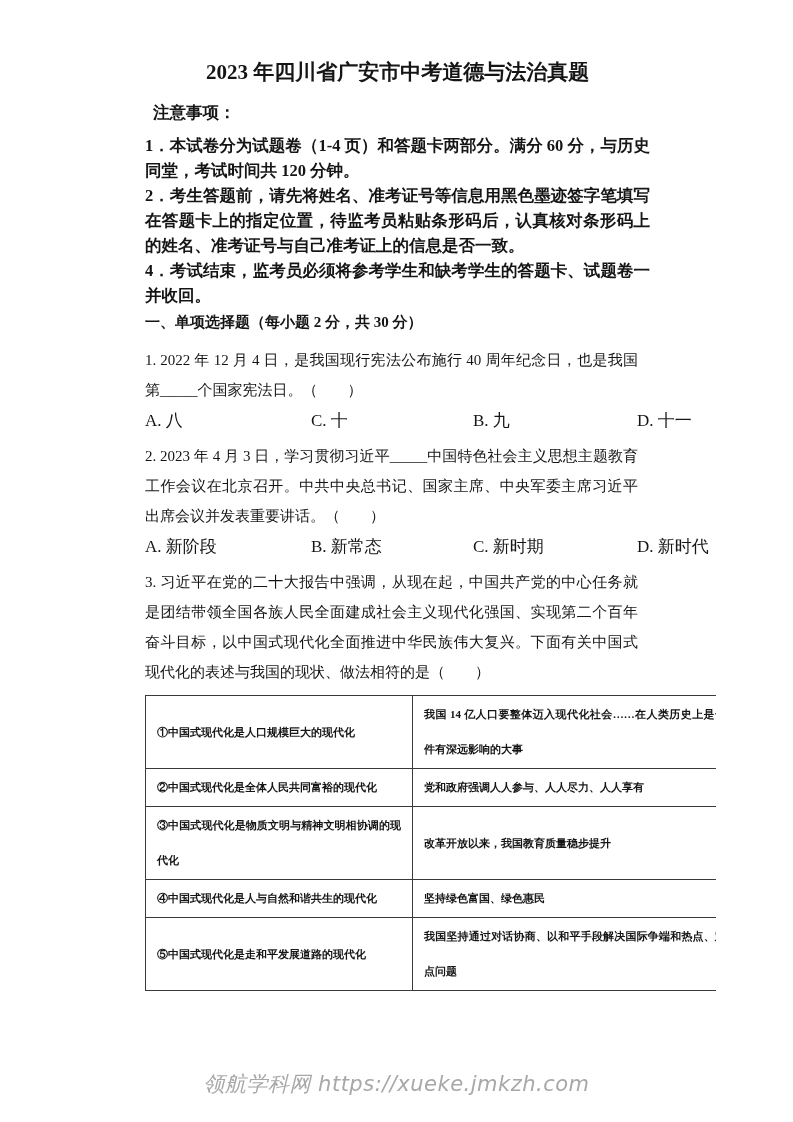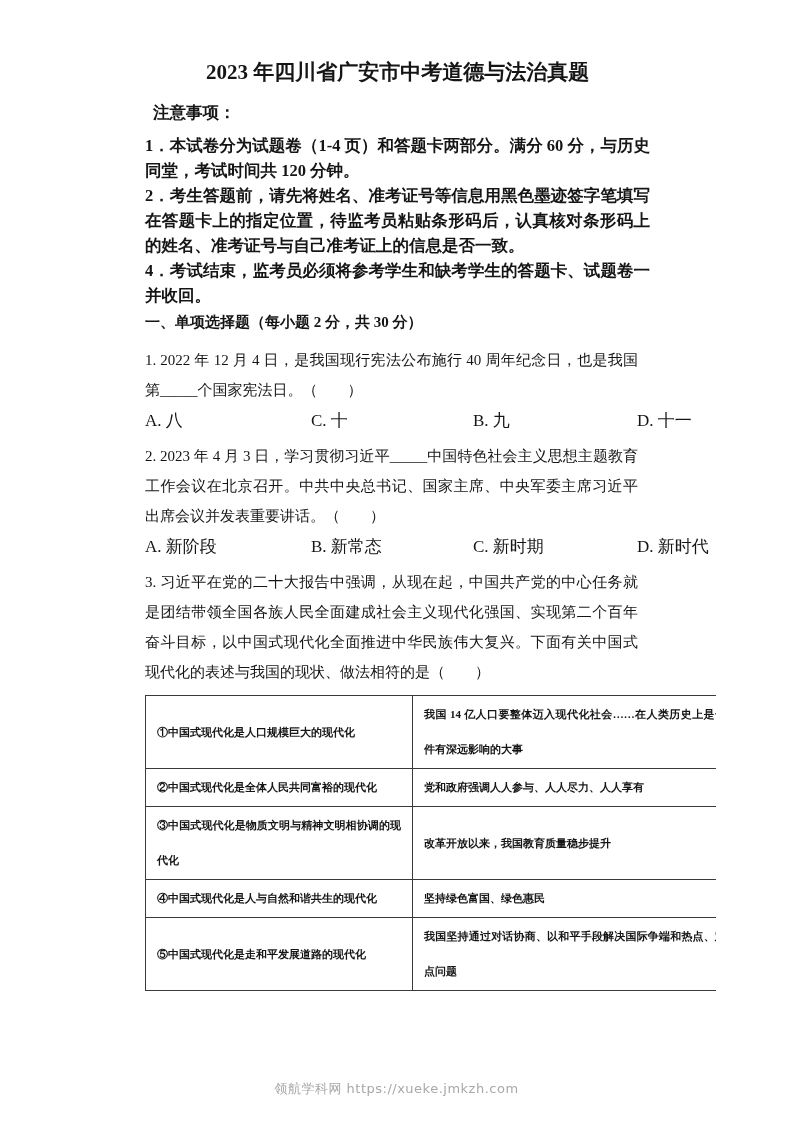--- a/index.html
+++ b/index.html
@@ -67,23 +67,24 @@
     text-align: justify;
   }
   td.col-left  { width: 244px; }
   td.col-right { width: 302px; }
   .footer-watermark {
     position: absolute;
     left: 0; right: 0;
     bottom: 24px;
     text-align: center;
     font-family: "DejaVu Sans", "Liberation Sans", sans-serif;
-    font-size: 13px;
+    font-size: 21px;
     color: #a8a8a8;
     letter-spacing: 0.5px;
+    font-style: italic;
   }
 </style>
 </head>
 <body>
 
 <div class="page">
 
   <h1 class="doc-title">2023 年四川省广安市中考道德与法治真题</h1>
 
   <div class="notice">

